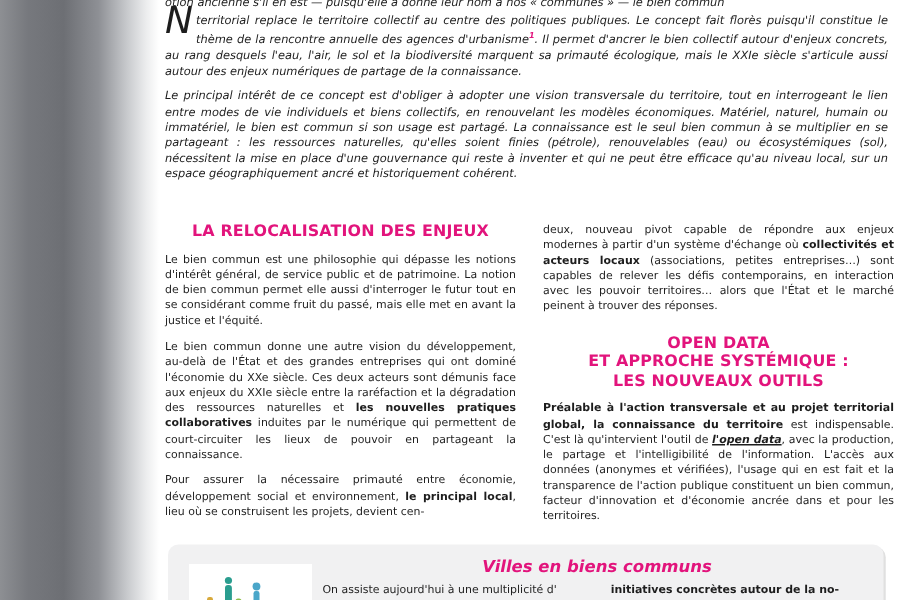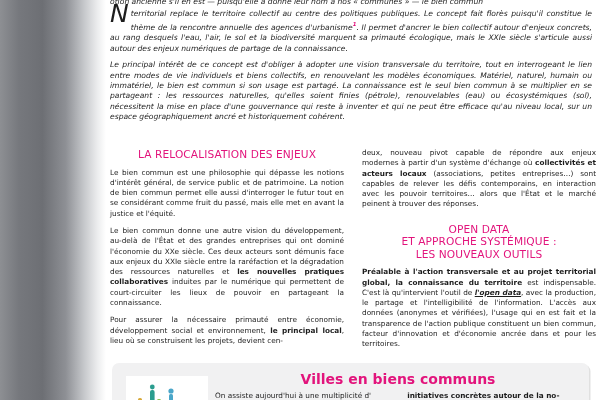--- a/index.html
+++ b/index.html
@@ -45,21 +45,21 @@
   }
   
   #cols{
     position:absolute;left:110px;top:148px;width:486px;height:212px;
     display:flex;gap:18px;
   }
   .col{width:238px;}
   h2.sect{
     color:#e2147c;
     font-size:10.6px;
-    font-weight:400;
+    font-weight:700;
     letter-spacing:0.1px;
     margin:0 0 7px 0;
     text-align:center;
     line-height:12.5px;
   }
   h2.sect.left{text-align:center;}
   .body{
     font-size:7.3px;
     line-height:10.3px;
     text-align:justify;
@@ -71,22 +71,22 @@
   .rcol .body p{margin:0 0 7px 0;}
   .rcol .lead{margin-top:0;}
   
   #panel{
     position:absolute;left:112px;top:363px;width:477px;height:60px;
     background:#f1f1f2;
     border-radius:7px 7px 0 0;
     box-shadow:1.5px 1.5px 0 rgba(0,0,0,.12);
   }
   #panel .ptitle{
-    color:#e2147c;font-weight:700;font-size:14px;
-    text-align:center;margin:8px 0 0 0;padding-left:95px;
+    color:#e2147c;font-weight:700;font-size:11px;
+    text-align:center;margin:8px 0 0 0;padding-left:95px;font-style:italic;
   }
   #panel .ptext{
     font-size:7.3px;line-height:10.3px;color:#1d1d1d;
     text-align:justify;margin:4px 10px 0 103px;
   }
   #panel .ptext b{font-weight:700;padding-left:36px;}
   #logo{
     position:absolute;left:14px;top:13px;width:82px;height:44px;
     background:#ffffff;
   }

